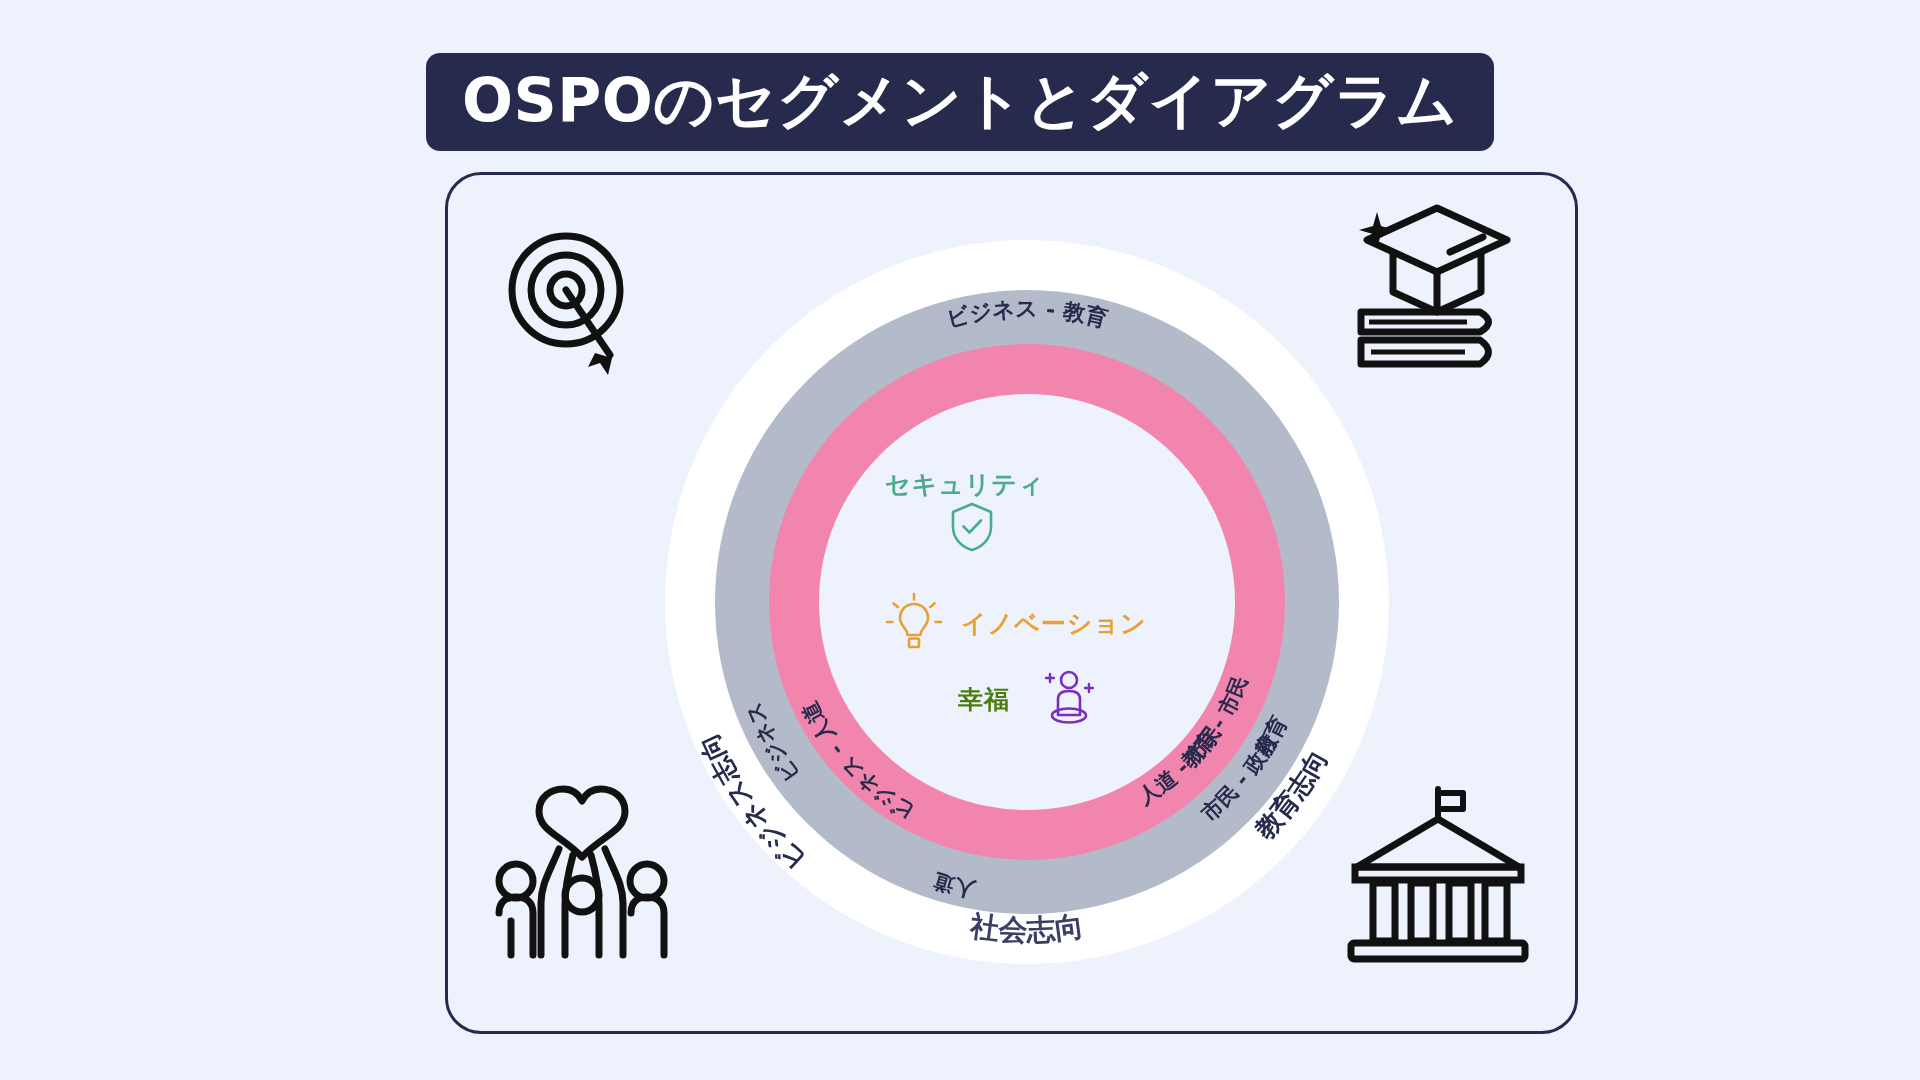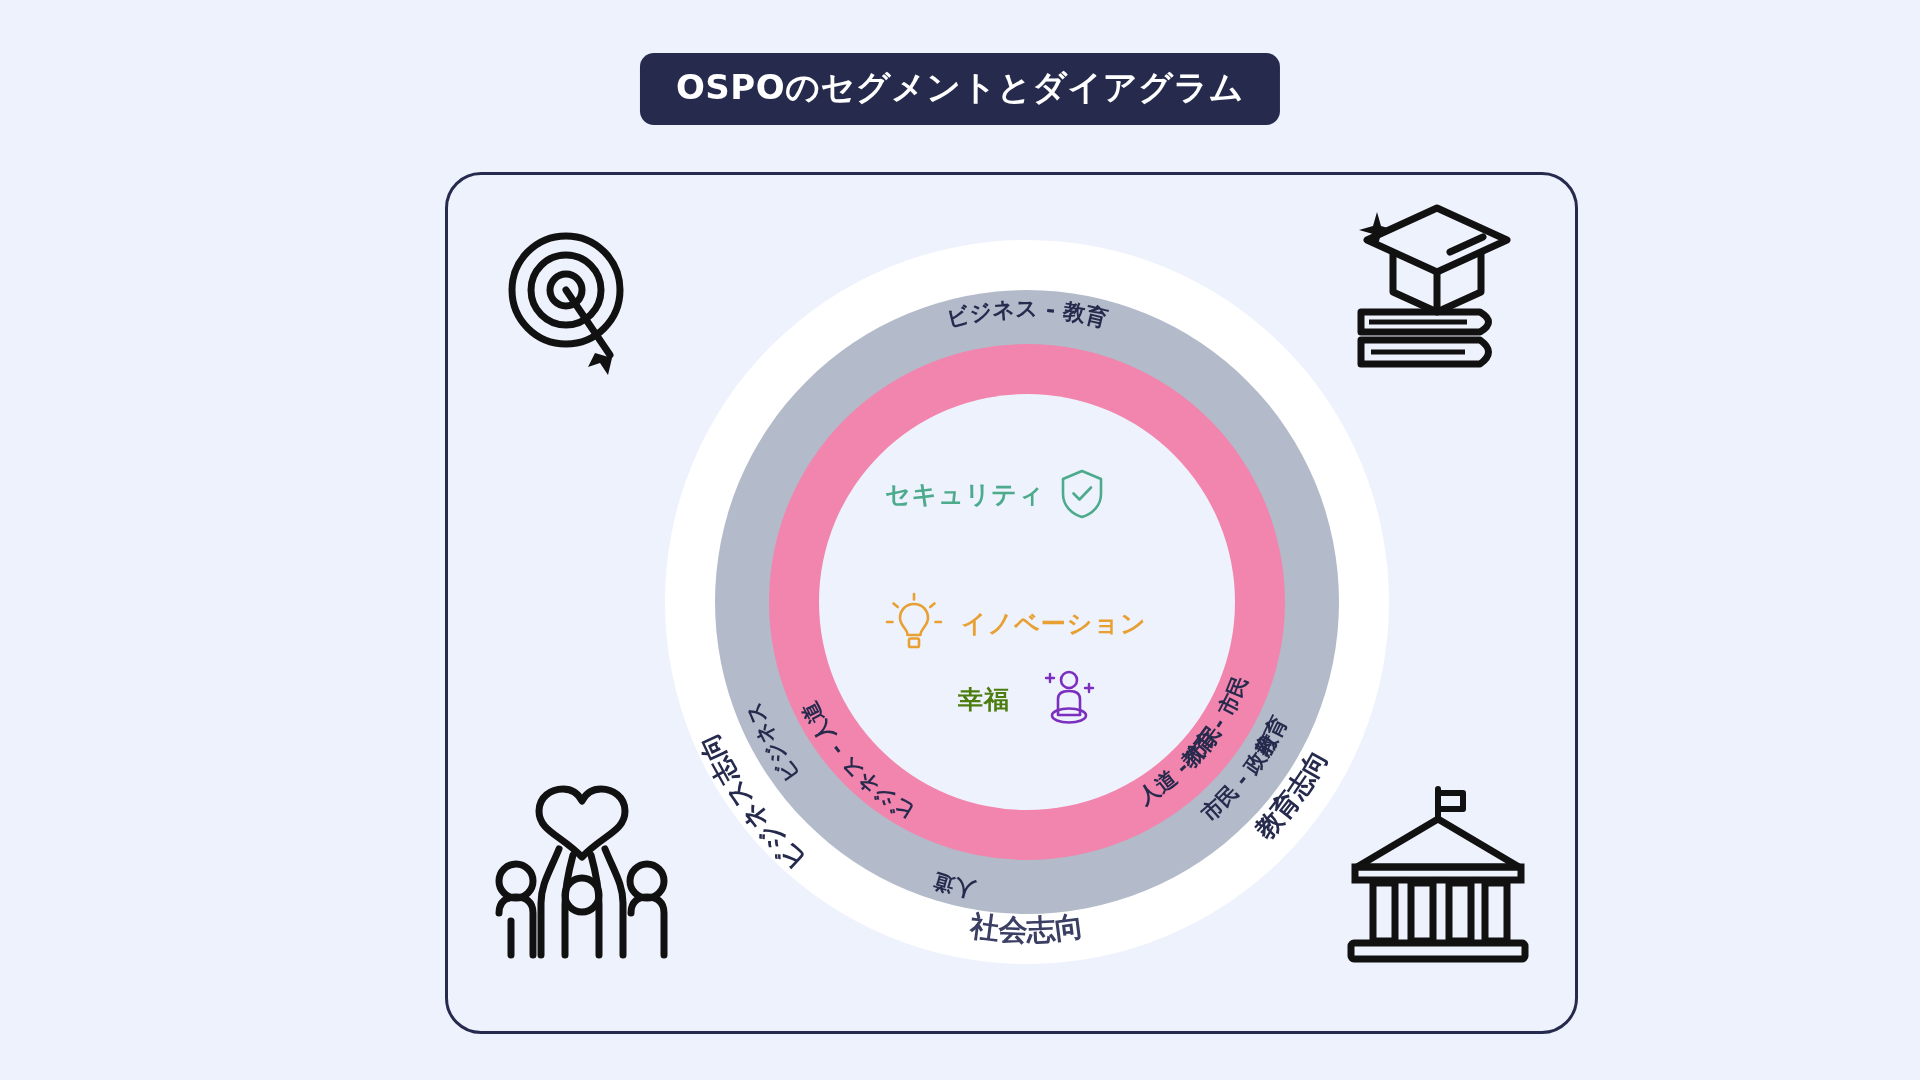--- a/index.html
+++ b/index.html
@@ -15,21 +15,21 @@
     position:absolute;
     left:50%;transform:translateX(-50%);
     top:53px;
     background:#262a4d;
     border-radius:14px;
     padding:17px 36px 21px 36px;
     display:flex;align-items:center;justify-content:center;
   }
   #title-text{
     color:#ffffff;
-    font-size:34px;
+    font-size:60px;
     font-weight:bold;
     line-height:1;
     letter-spacing:0.5px;
     white-space:nowrap;
   }
   
   #diagram-card{
     position:absolute;
     left:445px;top:172px;
     width:1133px;height:862px;
@@ -47,21 +47,21 @@
   #rings-wrap svg{display:block;width:740px;height:740px;overflow:visible;}
   
   .center-item{
     position:absolute;
     display:flex;align-items:center;
     white-space:nowrap;
   }
   .center-item .ct-label{
     font-size:25px;font-weight:bold;letter-spacing:1px;
   }
-  #center-security{ left:885px; top:468px; }
+  #center-security{ left:885px; top:468px;flex-direction:column; }
   #center-security .ct-label{ color:#4cab8d; }
   #center-innovation{ left:885px; top:592px; }
   #center-innovation .ct-label{ color:#e8a033; }
   #center-happiness{ left:958px; top:668px; }
   #center-happiness .ct-label{ color:#4d7c0f;text-align:right; }
   .ct-icon{display:inline-flex;align-items:center;justify-content:center;}
   
   .corner-icon{position:absolute;}
   #icon-target{ left:500px; top:225px; }
   #icon-education{ left:1355px; top:200px; }

